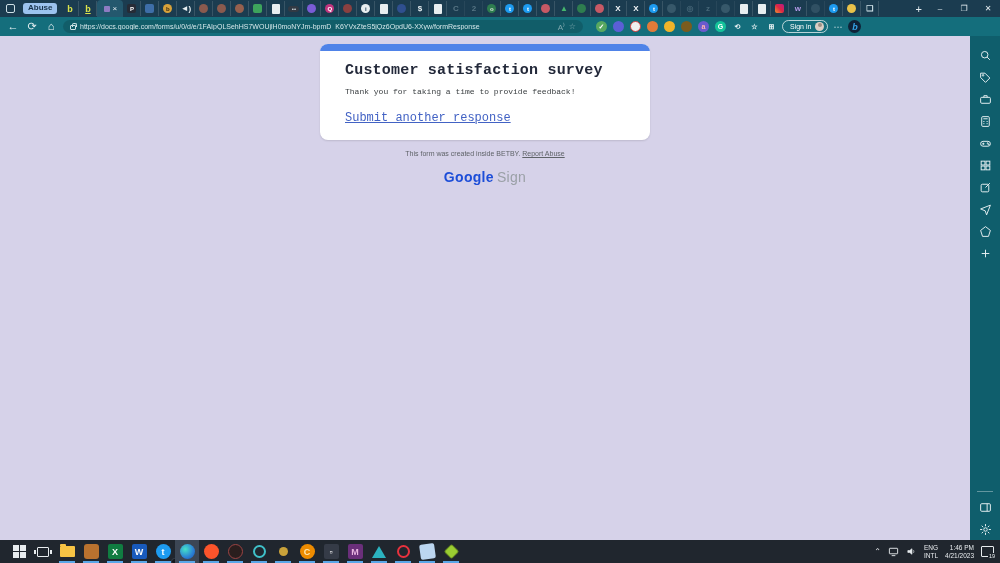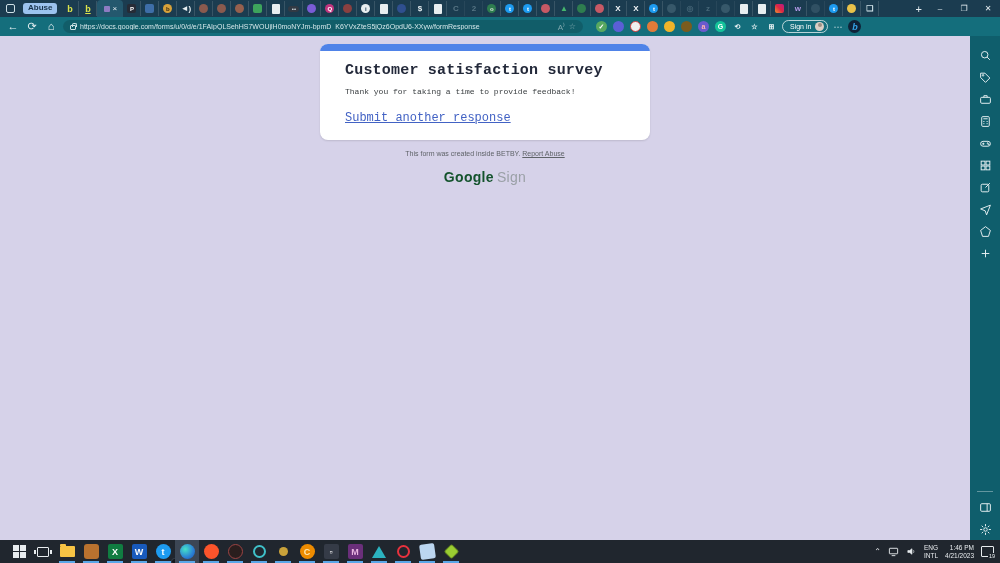--- a/index.html
+++ b/index.html
@@ -45,21 +45,21 @@
   .content { flex:1; background:#d6d2e9; overflow:hidden; display:flex; flex-direction:column; align-items:center; }
   .card { width:330px; margin-top:8px; background:#fff; border-radius:8px; box-shadow:0 1px 2px rgba(0,0,0,.12); overflow:hidden; }
   .card-accent { height:7px; }
   .card-body { padding:11px 25px 14px;font-family:Liberation Mono, monospace; }
   .card-title { font-size:15px; font-weight:bold; color:#23293a; letter-spacing:.2px; }
   .card-sub { font-size:8px; color:#3c4043; margin-top:8px; }
   .card-link { display:inline-block; font-size:12px; margin-top:15px; text-decoration:underline; }
   .form-footer { margin-top:10px; font-size:7px; color:#5f6368; text-align:center; }
   .form-footer a { color:#5f6368; text-decoration:underline; }
   .gforms-logo { margin-top:12px; font-size:14px; letter-spacing:.3px; }
-  .gforms-logo .g1 { color:#14532d; font-weight:bold; }
+  .gforms-logo .g1 { color:#1d4ed8; font-weight:bold; }
   .gforms-logo .g2 { color:#9aa0a6; margin-left:3px; }
 
   
   .sidebar { width:30px; background:#0f5e6c; display:flex; flex-direction:column; align-items:center; padding-top:8px; flex:0 0 auto; }
   .sb-ic { width:22px; height:22px; display:flex; align-items:center; justify-content:center; color:#e4eff1; }
   .sb-ic svg { width:13px; height:13px; }
   .sb-spacer { flex:1; }
   .sb-divider { width:16px; height:1px; background:rgba(255,255,255,.35); margin:4px 0; }
 
   

